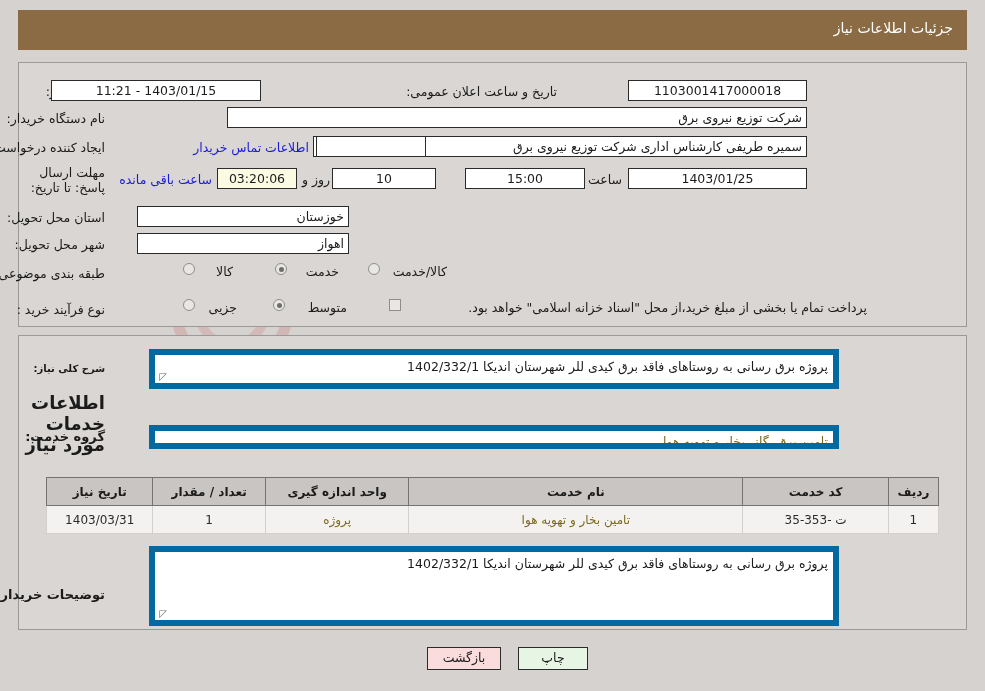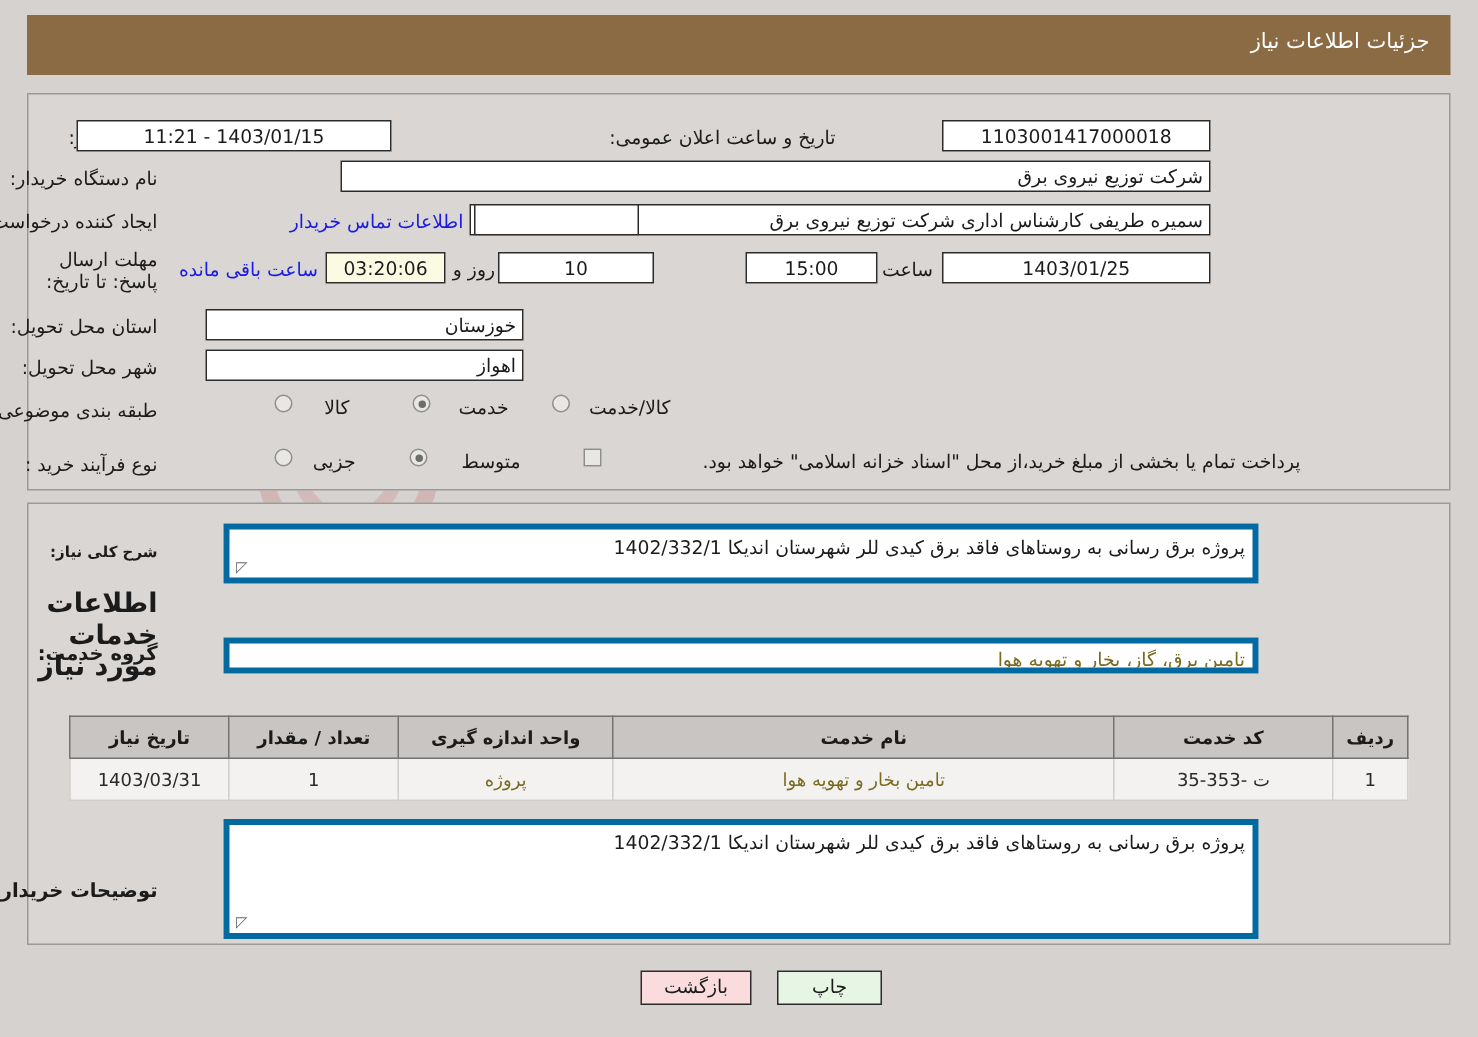--- a/index.html
+++ b/index.html
@@ -126,21 +126,21 @@
     border: 1px solid #8e8e8e;
     background: #e9e7e4;
     box-sizing: border-box;
     z-index: 4;
   }
 
   
   .ta {
     position: absolute;
     box-sizing: border-box;
-    border: 4px solid #0369a1;
+    border: 6px solid #0369a1;
     background: #ffffff;
     font-size: 12.5px;
     color: #1b1b1b;
     padding: 3px 5px;
     text-align: right;
     z-index: 4;
     overflow: hidden;
     line-height: 17px;
   }
   .ta .resizer {
@@ -246,21 +246,21 @@
   <div class="fld rtltext" style="right:178px; top:107px; width:580px;">شرکت توزیع نیروی برق</div>
 
   <div class="lbl" style="right:880px; top:140px;">ایجاد کننده درخواست:</div>
   <div class="fld rtltext" style="right:178px; top:136px; width:494px;">سمیره طریفی کارشناس اداری  شرکت توزیع نیروی برق</div>
   <div class="lbl blue" style="right:676px; top:140px;">اطلاعات تماس خریدار</div>
   <div class="fld empty" style="right:559px; top:136px; width:110px;"></div>
 
   <div class="lbl" style="right:880px; top:165px; white-space:normal; width:96px; text-align:right; line-height:15px;">مهلت ارسال پاسخ: تا تاریخ:</div>
   <div class="fld" style="right:178px; top:168px; width:179px;">1403/01/25</div>
   <div class="lbl" style="right:363px; top:172px;">ساعت</div>
-  <div class="fld" style="right:400px; top:168px; width:88px;margin-left:27px;">15:00</div>
+  <div class="fld" style="right:400px; top:168px; width:120px;margin-left:27px;">15:00</div>
   <div class="fld" style="right:549px; top:168px; width:104px;">10</div>
   <div class="lbl" style="right:655px; top:172px;">روز و</div>
   <div class="fld cream" style="right:688px; top:168px; width:80px;">03:20:06</div>
   <div class="lbl blue" style="right:773px; top:172px;">ساعت باقی مانده</div>
 
   <div class="lbl" style="right:880px; top:210px;">استان محل تحویل:</div>
   <div class="fld rtltext" style="right:636px; top:206px; width:212px;">خوزستان</div>
 
   <div class="lbl" style="right:880px; top:237px;">شهر محل تحویل:</div>
   <div class="fld rtltext" style="right:636px; top:233px; width:212px;">اهواز</div>

